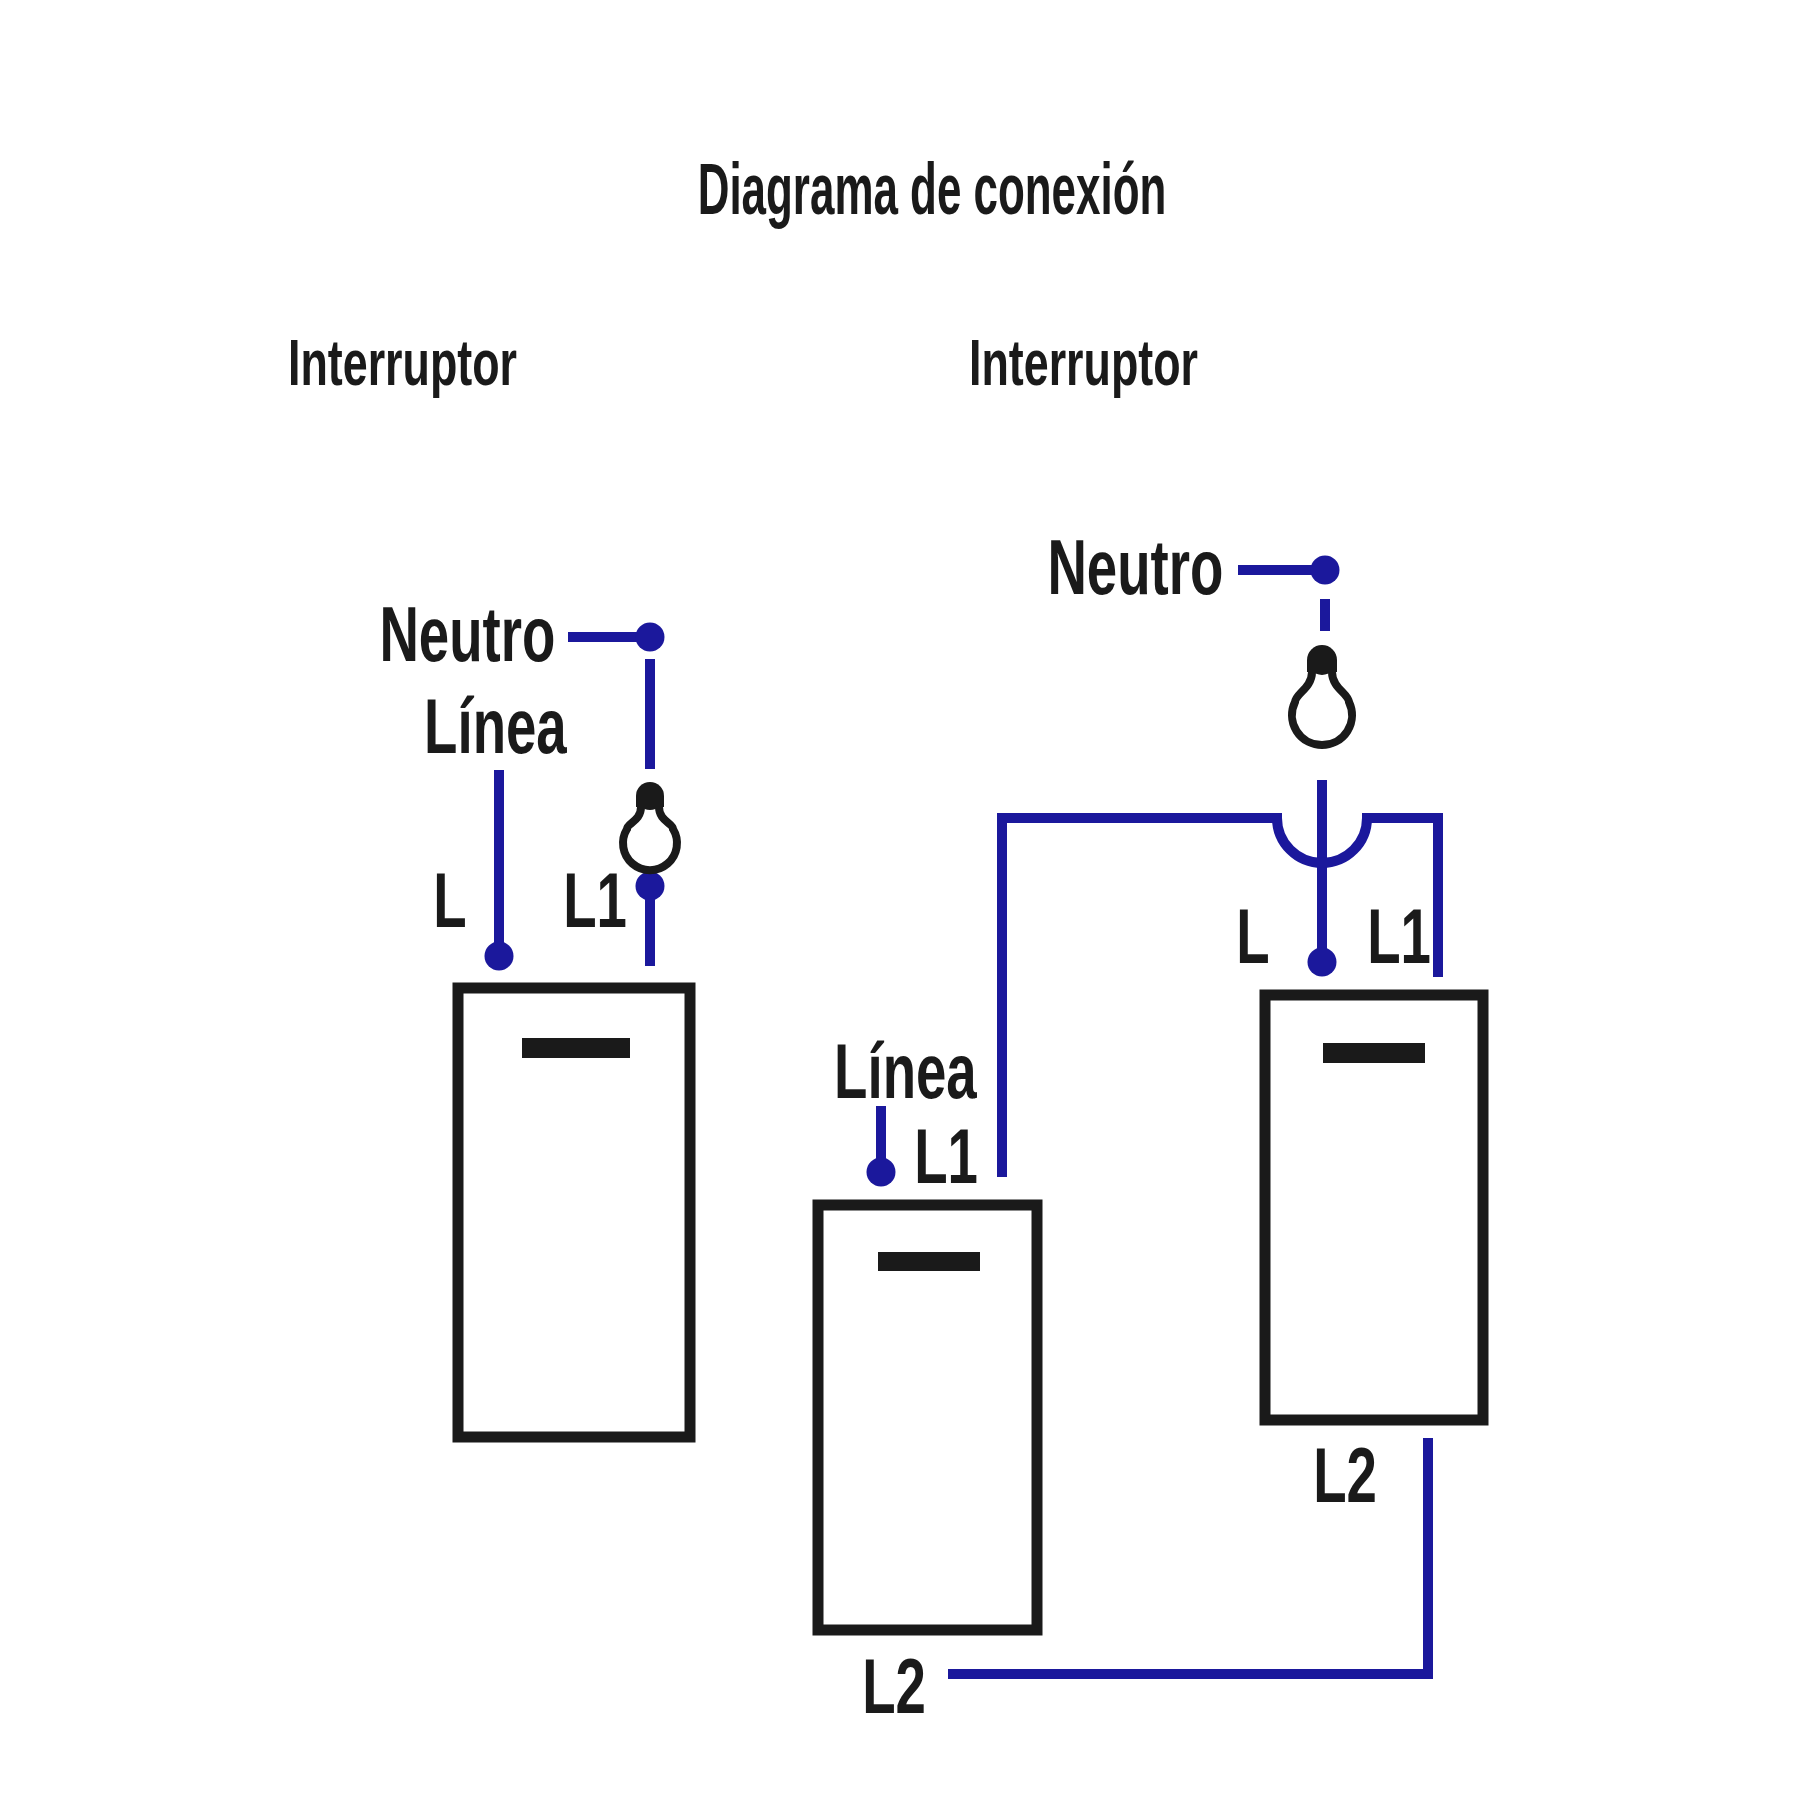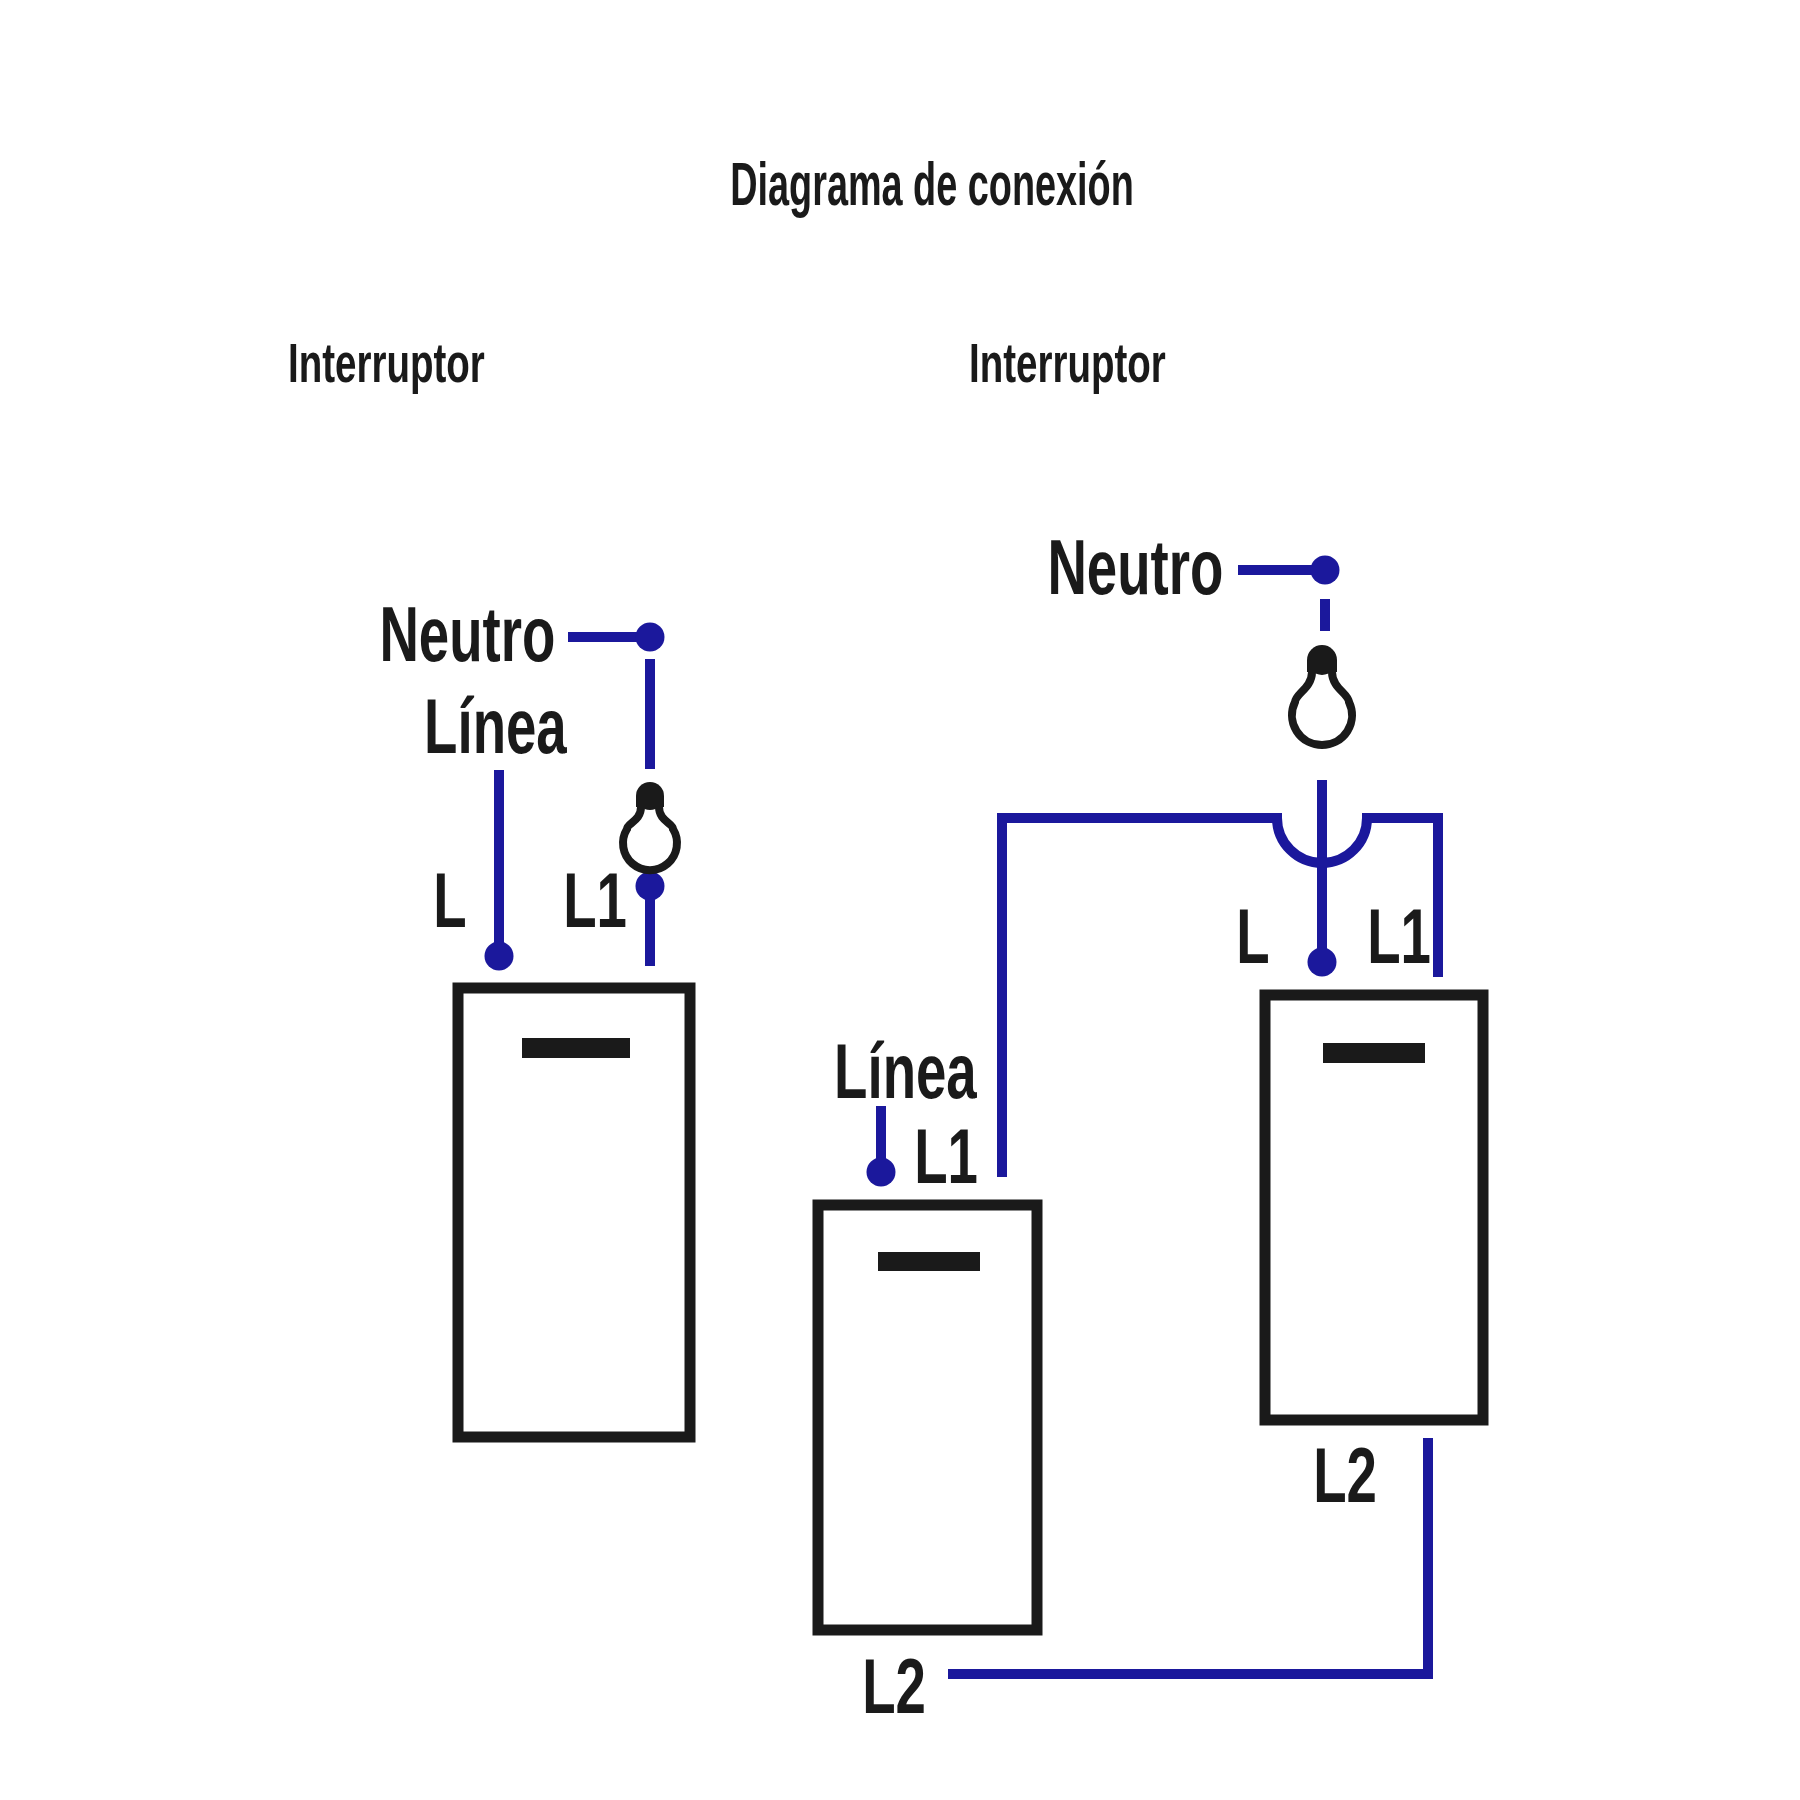--- a/index.html
+++ b/index.html
@@ -15,23 +15,23 @@
     position:absolute;
     font-weight:bold;
     color:#1a1a1a;
     line-height:1;
     white-space:nowrap;
   }
   .cond{display:inline-block;transform:scaleX(0.70);}
   .o-left  .cond{transform-origin:left center;}
   .o-right .cond{transform-origin:right center;}
   .o-center .cond{transform-origin:center center;}
-  .title{font-size:62px;transform:translateX(-50%);}
+  .title{font-size:72px;transform:translateX(-50%);}
   .title .cond{transform:scaleX(0.61);}
-  .section{font-size:55px;line-height:105px;}
+  .section{font-size:64px;line-height:105px;}
   .wlbl{font-size:78px;}
   .anchor-right{text-align:right;}
   .anchor-center{transform:translateX(-50%);}
 </style>
 </head>
 <body>
 
 <div id="canvas">
 
   <svg id="wires" width="1800" height="1800" viewBox="0 0 1800 1800">

